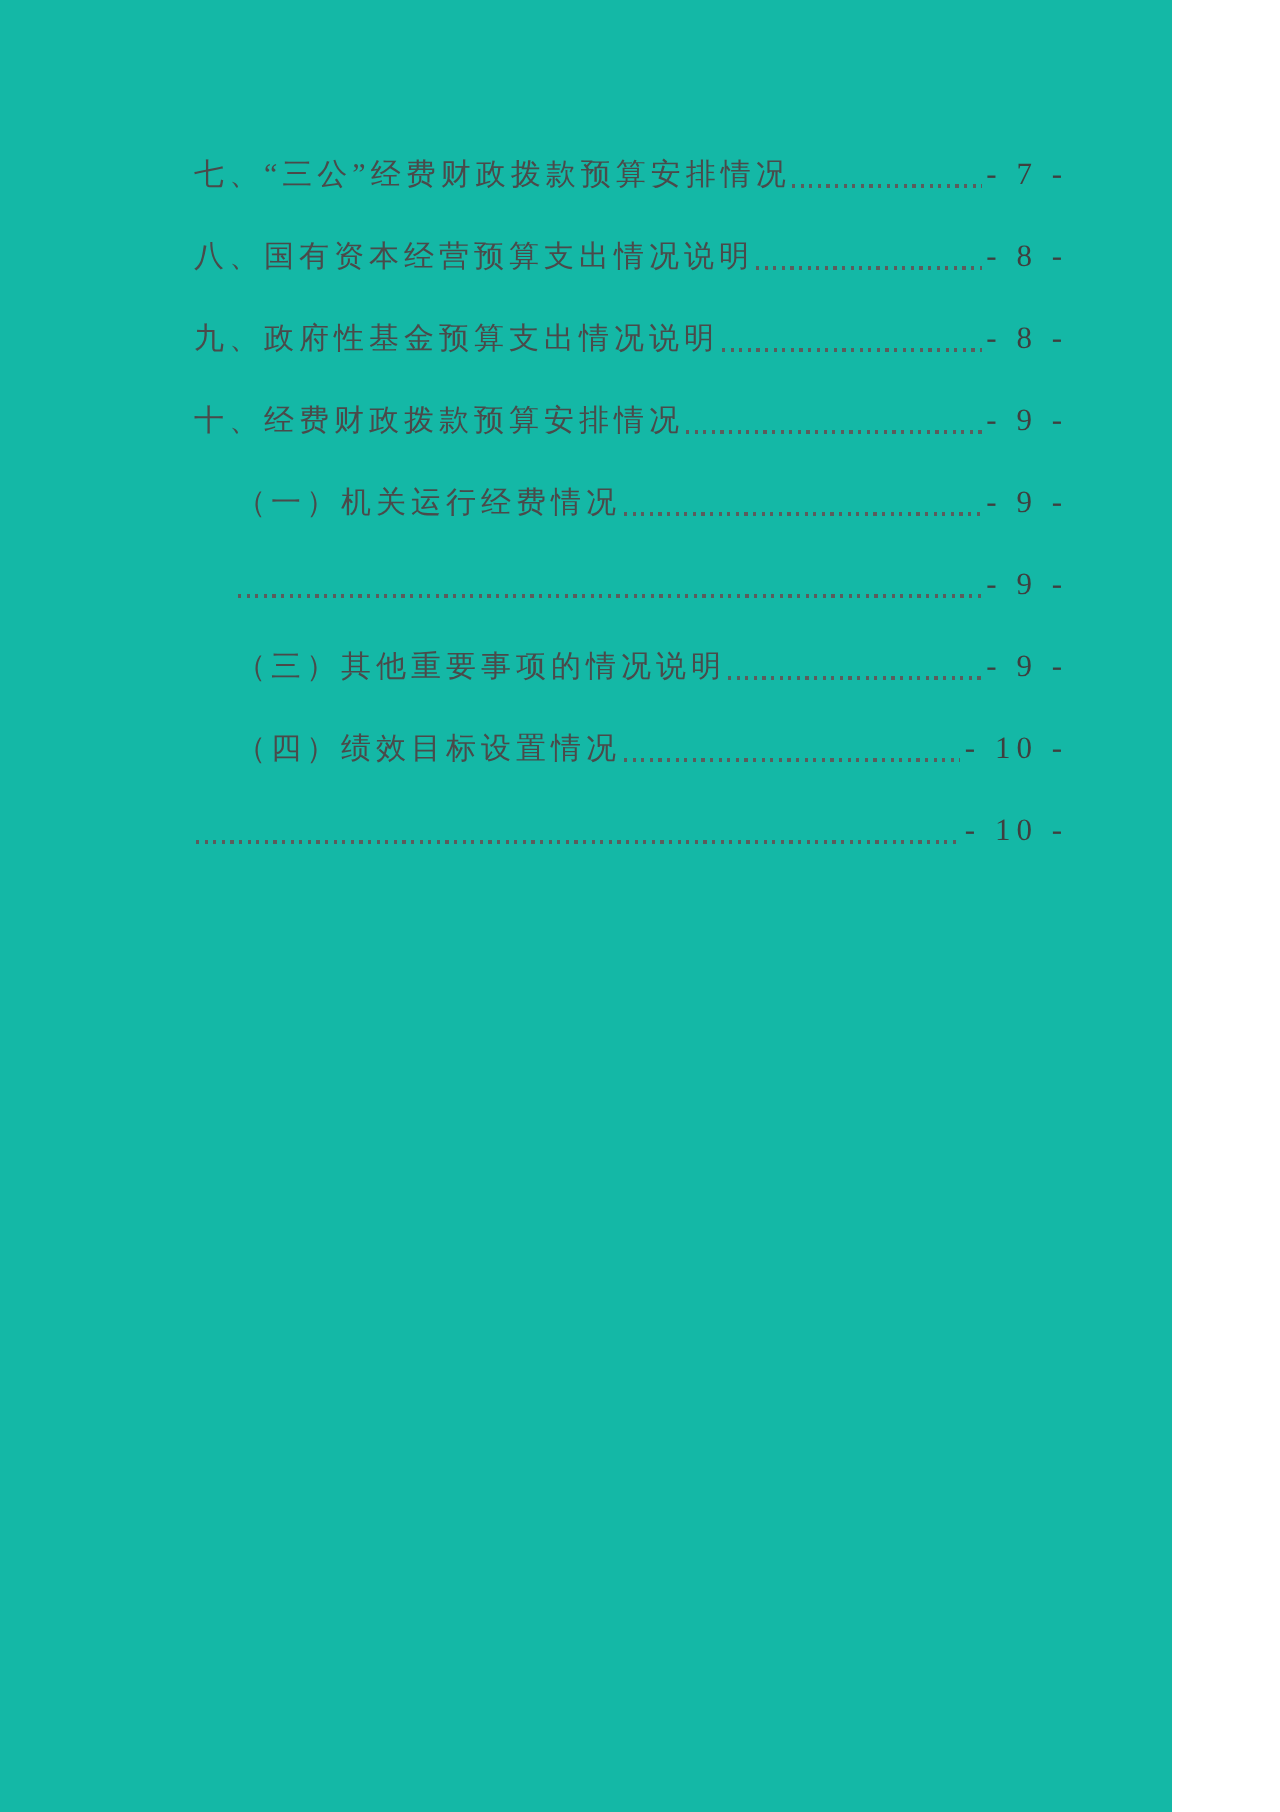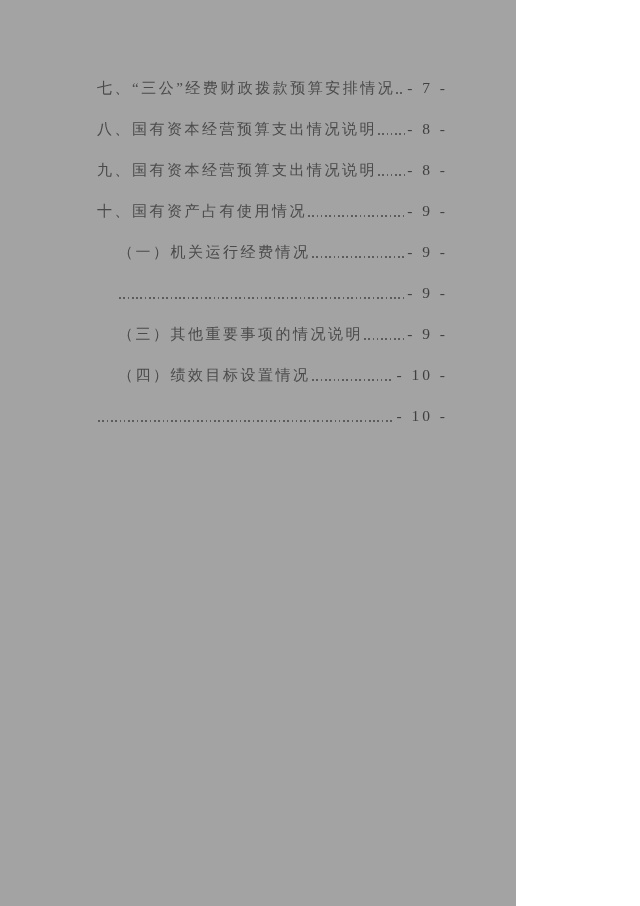--- a/index.html
+++ b/index.html
@@ -2,25 +2,25 @@
 <html><head>
 <meta charset="utf-8">
 <style>
   html, body {
     margin: 0;
     padding: 0;
     background: #ffffff;
   }
   .doc-page {
     position: relative;
-    width: 516px;
+    width: 586px;
     height: 906px;
-    background: #a3a3a3;
+    background: #14b8a6;
     box-sizing: border-box;
-    padding: 78px 68px 0 97px;
+    padding: 78px 52px 0 97px;
     font-family: "Liberation Serif", "DejaVu Serif", serif;
     color: #4a4a4a;
     overflow: hidden;
   }
   .toc-row {
     display: flex;
     align-items: baseline;
     line-height: 20px;
     height: 20px;
     margin-bottom: 21px;
@@ -64,27 +64,27 @@
     <span class="toc-page">- 7 -</span>
   </div>
 
   <div class="toc-row level-1">
     <span class="toc-label">八、国有资本经营预算支出情况说明</span>
     <span class="leader"></span>
     <span class="toc-page">- 8 -</span>
   </div>
 
   <div class="toc-row level-1">
-    <span class="toc-label">九、国有资本经营预算支出情况说明</span>
+    <span class="toc-label">九、政府性基金预算支出情况说明</span>
     <span class="leader"></span>
     <span class="toc-page">- 8 -</span>
   </div>
 
   <div class="toc-row level-1">
-    <span class="toc-label">十、国有资产占有使用情况</span>
+    <span class="toc-label">十、经费财政拨款预算安排情况</span>
     <span class="leader"></span>
     <span class="toc-page">- 9 -</span>
   </div>
 
   <div class="toc-row level-2">
     <span class="toc-label">（一）机关运行经费情况</span>
     <span class="leader"></span>
     <span class="toc-page">- 9 -</span>
   </div>
 

